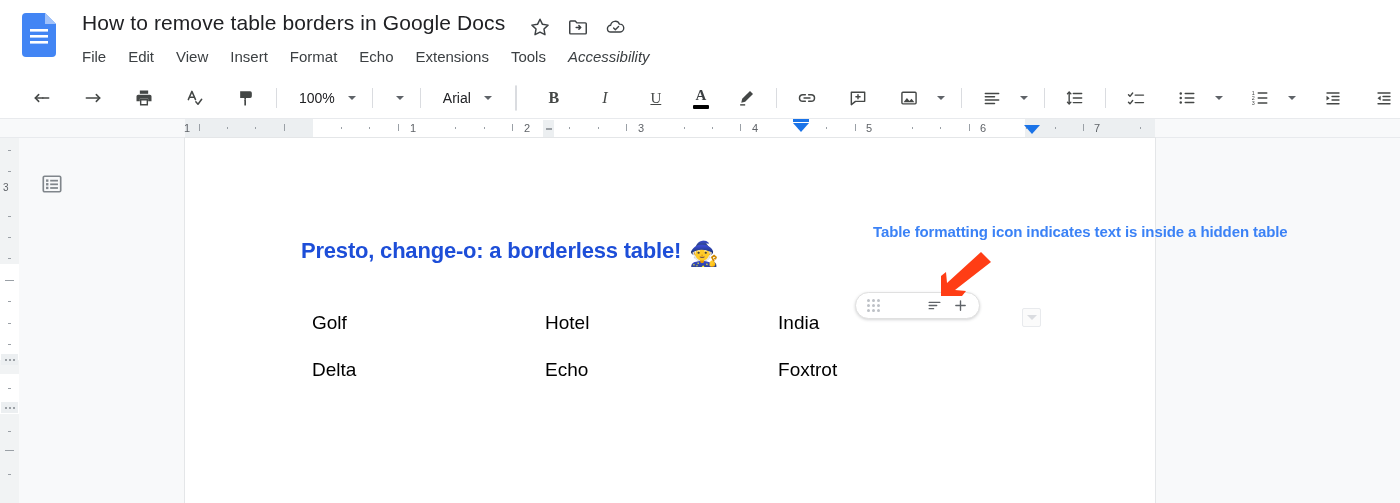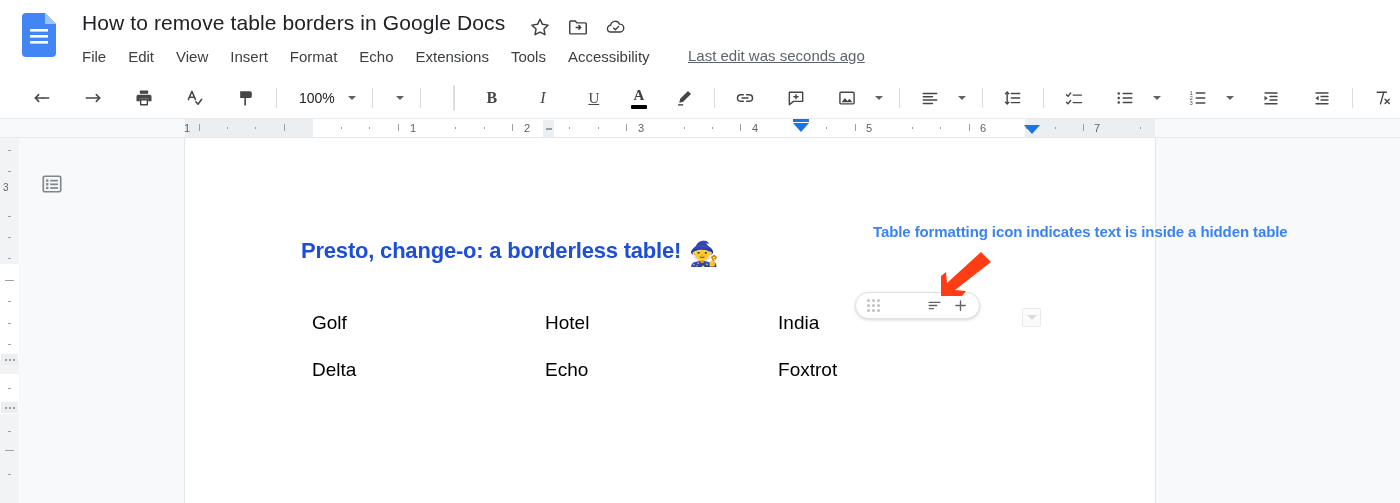--- a/index.html
+++ b/index.html
@@ -22,21 +22,21 @@
   .title-icon { position: absolute; top: 16px; width: 22px; height: 22px; cursor: pointer; }
   .ti-star { left: 529px; }
   .ti-folder { left: 567px; }
   .ti-cloud { left: 605px; }
   .title-icon svg { display: block; }
 
   .menubar { position: absolute; left: 82px; top: 45px; height: 24px; display: flex; align-items: center; }
   .menu-item {
     font-size: 15px; color: #3c4043; margin-right: 22px; white-space: nowrap; cursor: pointer; line-height: 22px;
   }
-  .menu-item:last-child { margin-right: 0; }
+  .menu-item:last-child { margin-right: 0; font-style: italic; }
   .last-edit {
     position: absolute; left: 688px; top: 45px;
     font-size: 15px; color: #5f6368; text-decoration: underline; white-space: nowrap; cursor: pointer; line-height: 22px;
   }
 
   
   .toolbar {
     position: absolute; left: 0; top: 78px; width: 1400px; height: 41px;
     background: #fff; border-bottom: 1px solid #e8eaed;
     display: flex; align-items: center; padding-left: 28px; gap: 7px;
@@ -201,21 +201,20 @@
       <div class="menu-item">Edit</div>
       <div class="menu-item">View</div>
       <div class="menu-item">Insert</div>
       <div class="menu-item">Format</div>
       <div class="menu-item">Echo</div>
       <div class="menu-item">Extensions</div>
       <div class="menu-item">Tools</div>
       <div class="menu-item">Accessibility</div>
     </div>
 
-    <div class="last-edit">Last edit was seconds ago</div>
   </div>
 
   <div class="toolbar">
 
     <div class="tb-btn">
       <svg width="20" height="20" viewBox="0 0 24 24" fill="none" stroke="#444746" stroke-width="1.9" stroke-linecap="round" stroke-linejoin="round">
         <path d="M8 8L4 12l4 4"></path>
           <path d="M4 12h9a6 6 0 0 1 0 0"></path>
           <path d="M13 12c4 0 7 0 7 0"></path>
       </svg>
@@ -259,20 +258,24 @@
     </div>
 
     <div class="tb-sep"></div>
 
     <div class="style-box">
       <span class="caret"></span>
     </div>
 
     <div class="tb-sep"></div>
 
+    <div class="font-box">
+      <span class="tb-text">Arial</span>
+      <span class="caret"></span>
+    </div>
 
     <div class="tb-gap"></div>
 
     <div class="fontsize-group">
       <div class="fs-btn">−</div>
       <div class="fs-val">14</div>
       <div class="fs-btn">+</div>
     </div>
 
     <div class="tb-gap"></div>

